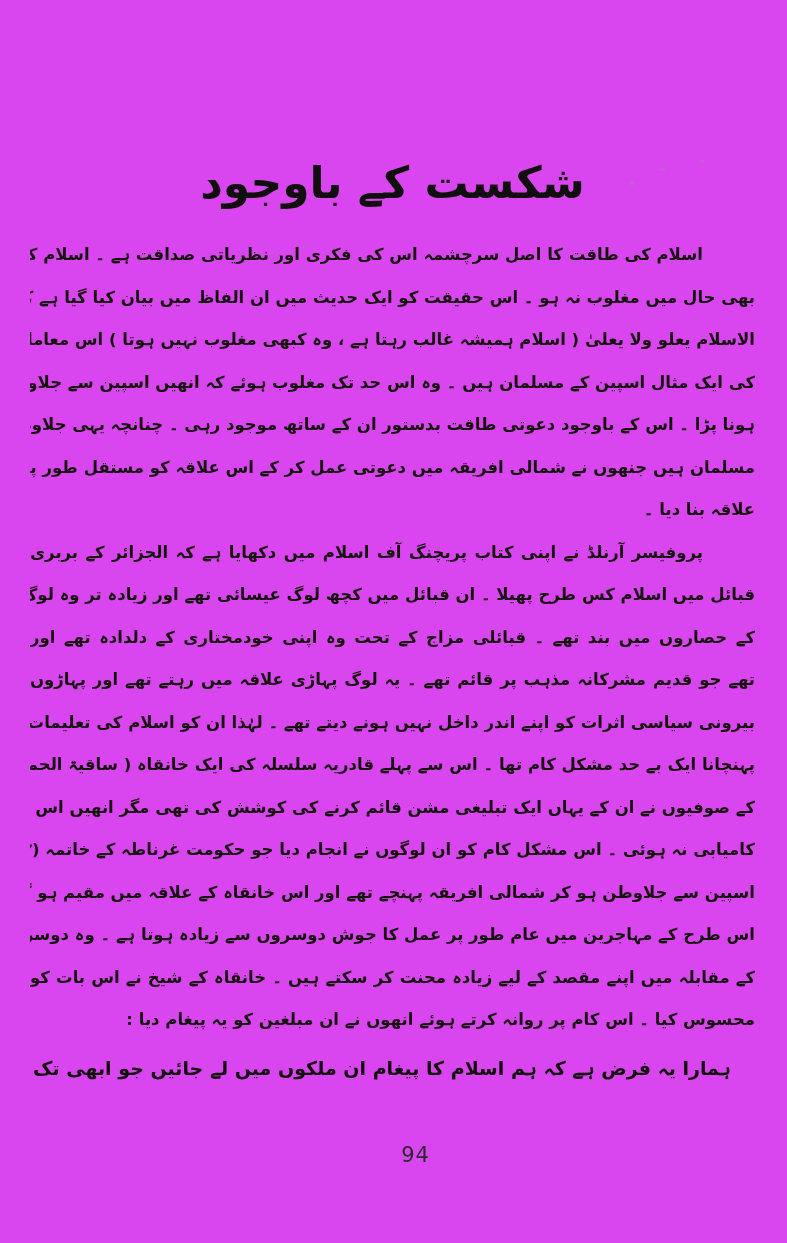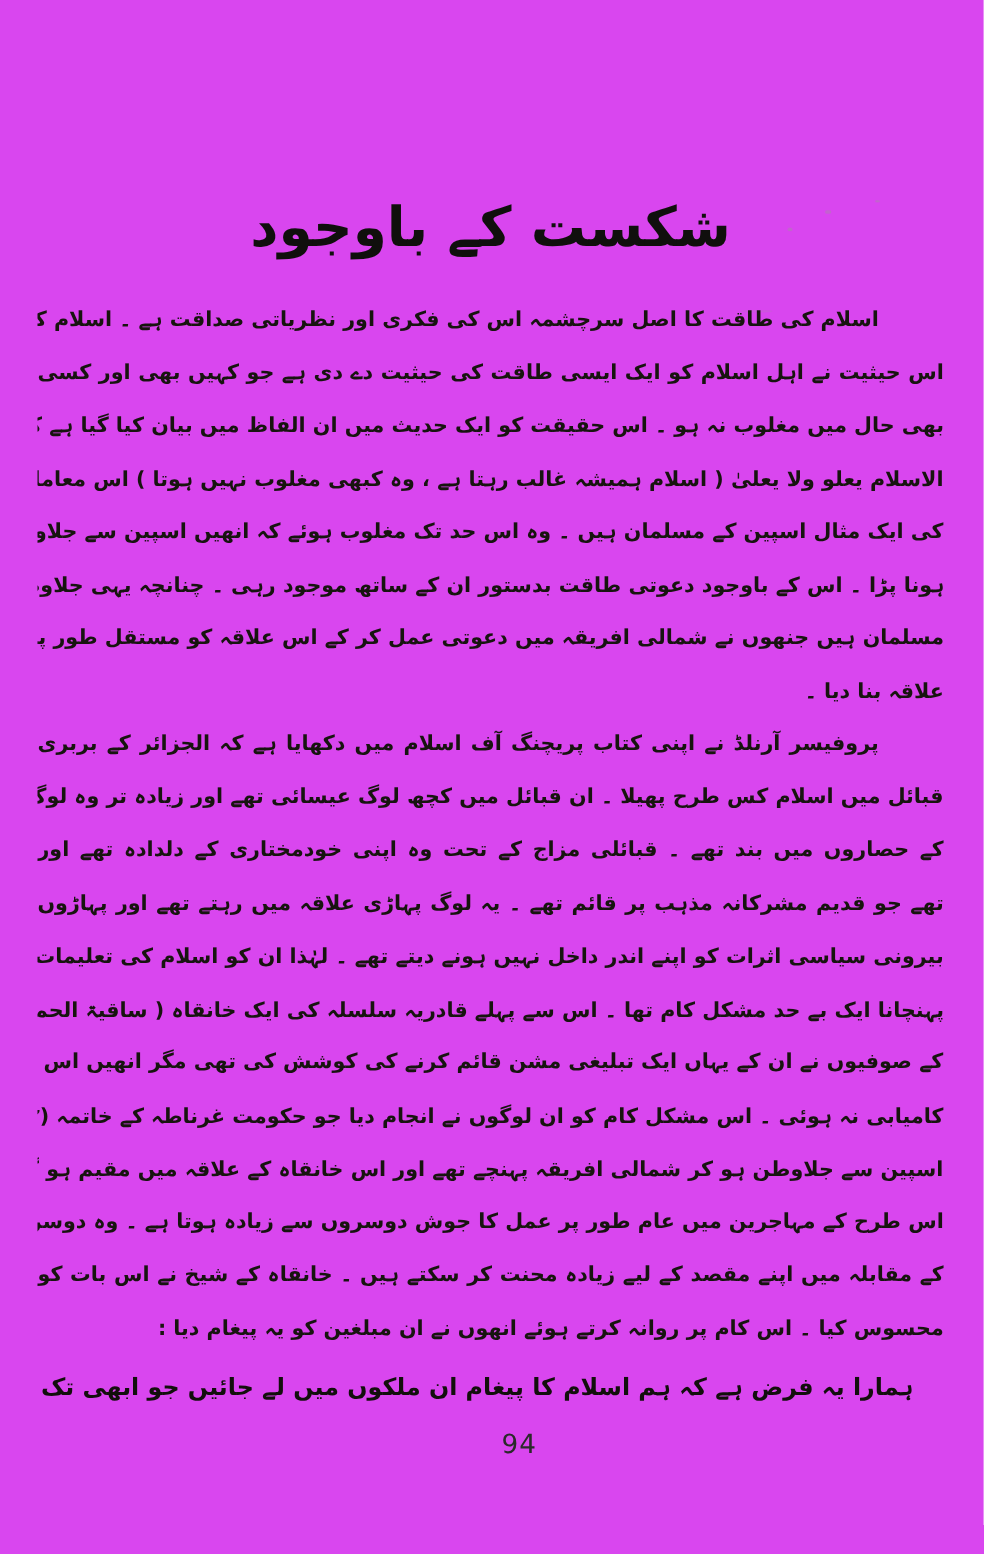--- a/index.html
+++ b/index.html
@@ -106,21 +106,20 @@
   <span class="speck s2"></span>
   <span class="speck s3"></span>
   <span class="speck s4"></span>
 
   <div class="content">
 
     <div class="title">شکست کے باوجود</div>
 
     <div class="body-block">
       <div class="line first-of-para">اسلام کی طاقت کا اصل سرچشمہ اس کی فکری اور نظریاتی صداقت ہے ۔ اسلام کی</div>
-      <div class="line">اس حیثیت نے اہل اسلام کو ایک ایسی طاقت کی حیثیت دے دی ہے جو کہیں بھی اور کسی</div>
       <div class="line">بھی حال میں مغلوب نہ ہو ۔ اس حقیقت کو ایک حدیث میں ان الفاظ میں بیان کیا گیا ہے کہ</div>
       <div class="line">الاسلام یعلو ولا یعلیٰ ( اسلام ہمیشہ غالب رہتا ہے ، وہ کبھی مغلوب نہیں ہوتا ) اس معاملہ</div>
       <div class="line">کی ایک مثال اسپین کے مسلمان ہیں ۔ وہ اس حد تک مغلوب ہوئے کہ انھیں اسپین سے جلاوطن</div>
       <div class="line">ہونا پڑا ۔ اس کے باوجود دعوتی طاقت بدستور ان کے ساتھ موجود رہی ۔ چنانچہ یہی جلاوطن</div>
       <div class="line">مسلمان ہیں جنھوں نے شمالی افریقہ میں دعوتی عمل کر کے اس علاقہ کو مستقل طور پر ایک اسلامی</div>
       <div class="line para-end">علاقہ بنا دیا ۔</div>
     </div>
 
     <div class="body-block" style="margin-top:0;">
       <div class="line first-of-para">پروفیسر آرنلڈ نے اپنی کتاب پریچنگ آف اسلام میں دکھایا ہے کہ الجزائر کے بربری</div>

